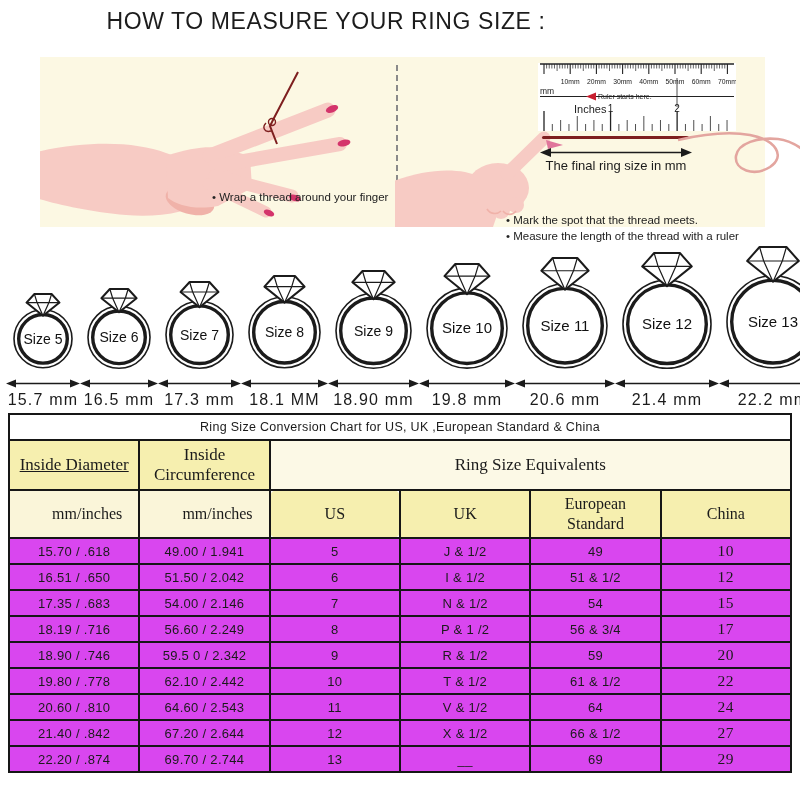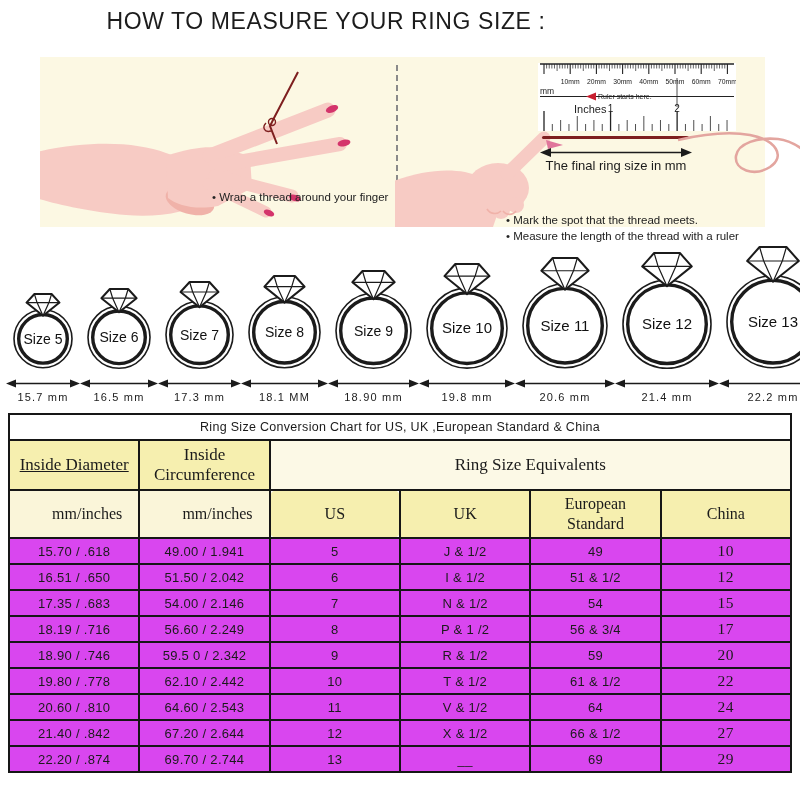--- a/index.html
+++ b/index.html
@@ -23,21 +23,21 @@
   
   #rings-row{left:6px;top:245px;width:788px;display:flex;justify-content:space-between;align-items:flex-end;}
   .ring-block{display:flex;flex-direction:column;align-items:center;}
   .ring-svg .ring-outer{fill:none;stroke:var(--ink);stroke-width:1.6;}
   .ring-svg .ring-inner{fill:none;stroke:var(--ink);stroke-width:3.4;}
   .ring-svg .diamond-body{fill:#fff;stroke:var(--ink);stroke-width:2;stroke-linejoin:round;}
   .ring-svg .diamond-facets{fill:none;stroke:var(--ink);stroke-width:1.2;stroke-linejoin:round;}
   .ring-svg text{fill:#111;font-family:"Liberation Sans",sans-serif;}
   .arrow-ink line{stroke:var(--ink);stroke-width:1.6;}
   .arrow-ink polygon{fill:var(--ink);}
-  .ring-mm{font-size:11px;letter-spacing:1.2px;color:#1b1b1b;margin-top:2px;white-space:nowrap;}
+  .ring-mm{font-size:16px;letter-spacing:1.2px;color:#1b1b1b;margin-top:2px;white-space:nowrap;}
   .ring-arrow{margin-top:7px;}
 
   
   #table-wrap{left:8px;top:413px;width:784px;}
   table{border-collapse:collapse;width:784px;table-layout:fixed;}
   td,th{border:2px solid #161616;text-align:center;vertical-align:middle;padding:0 2px;overflow:hidden;}
   .t-title-row td{height:24px;font-size:12.5px;font-weight:400;background:#fff;}
   .serif{font-family:"Liberation Serif",serif;font-weight:400;}
   .h1 th{height:48px;font-size:17px;}
   .h2 th{height:46px;font-size:16px;}

